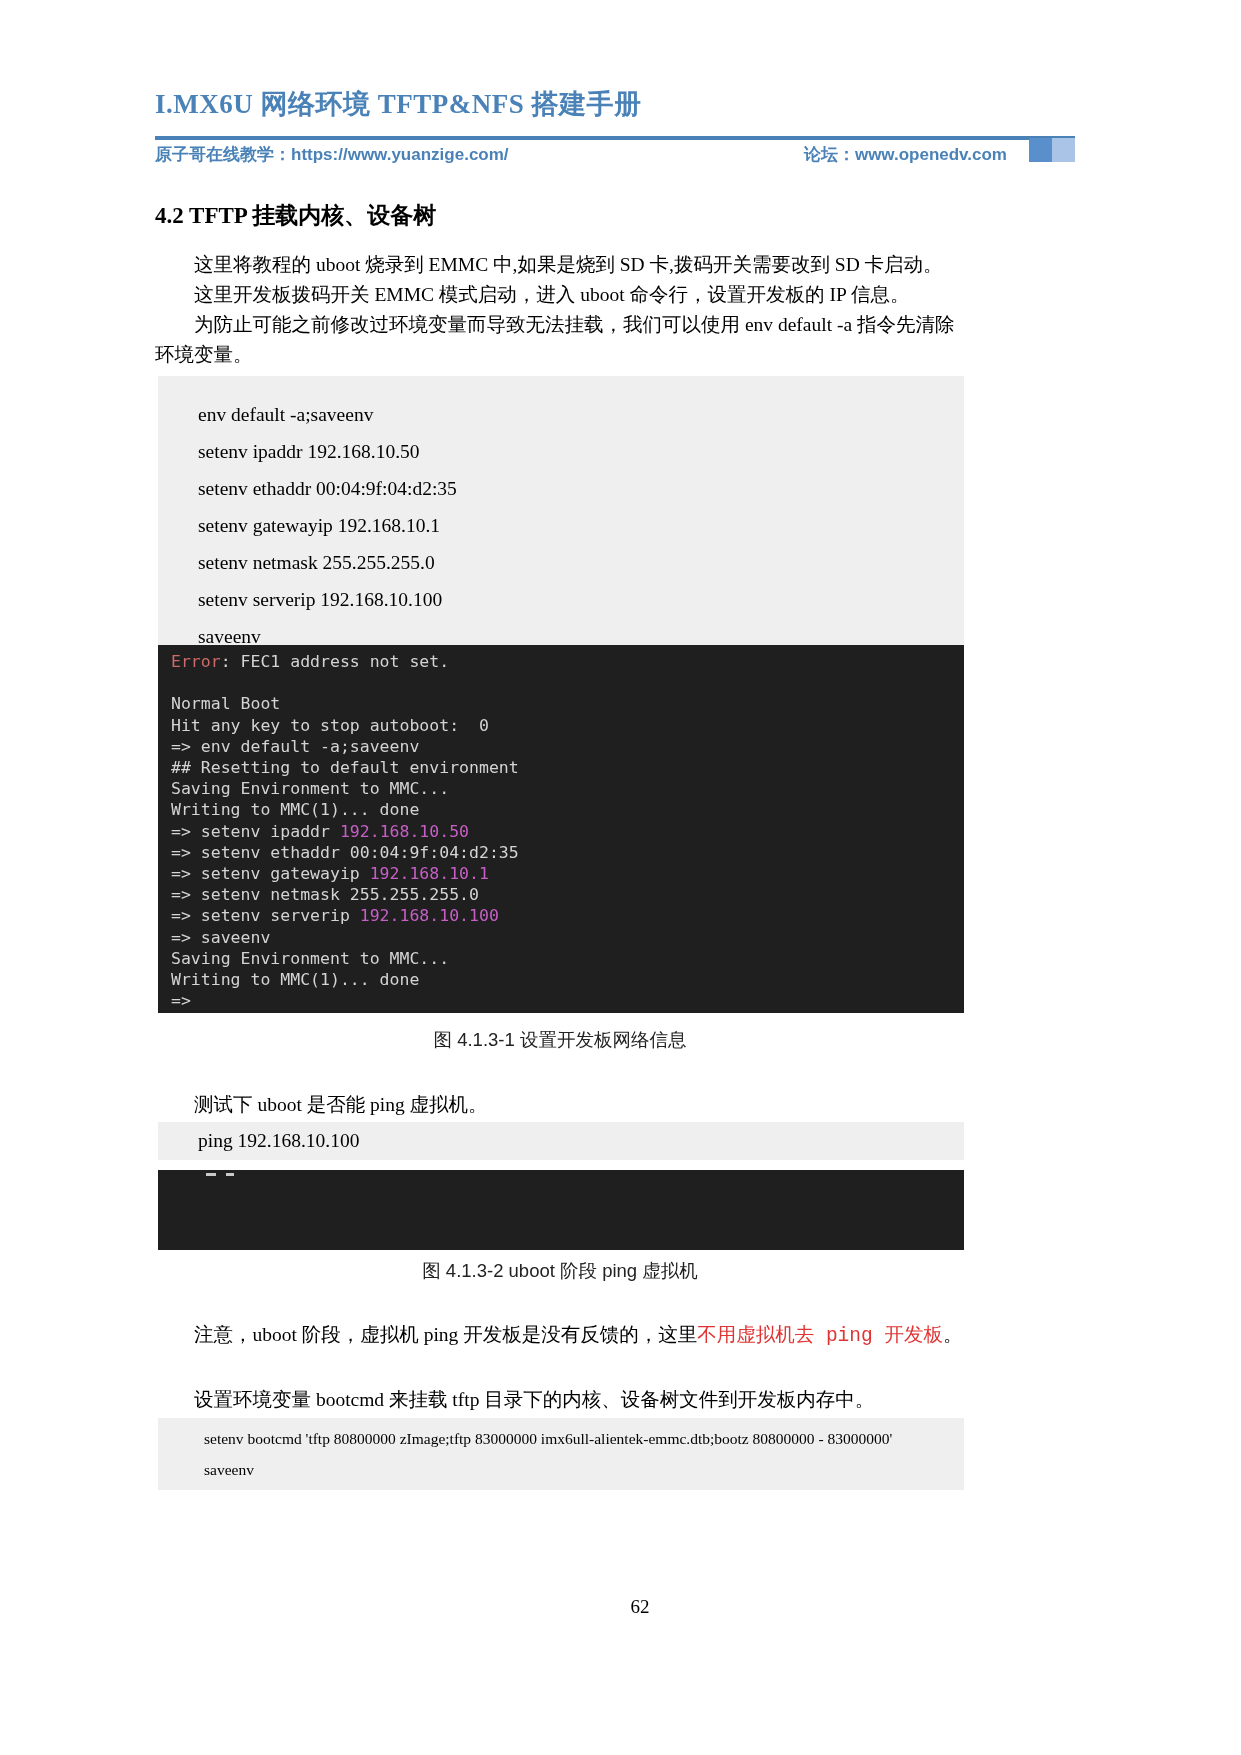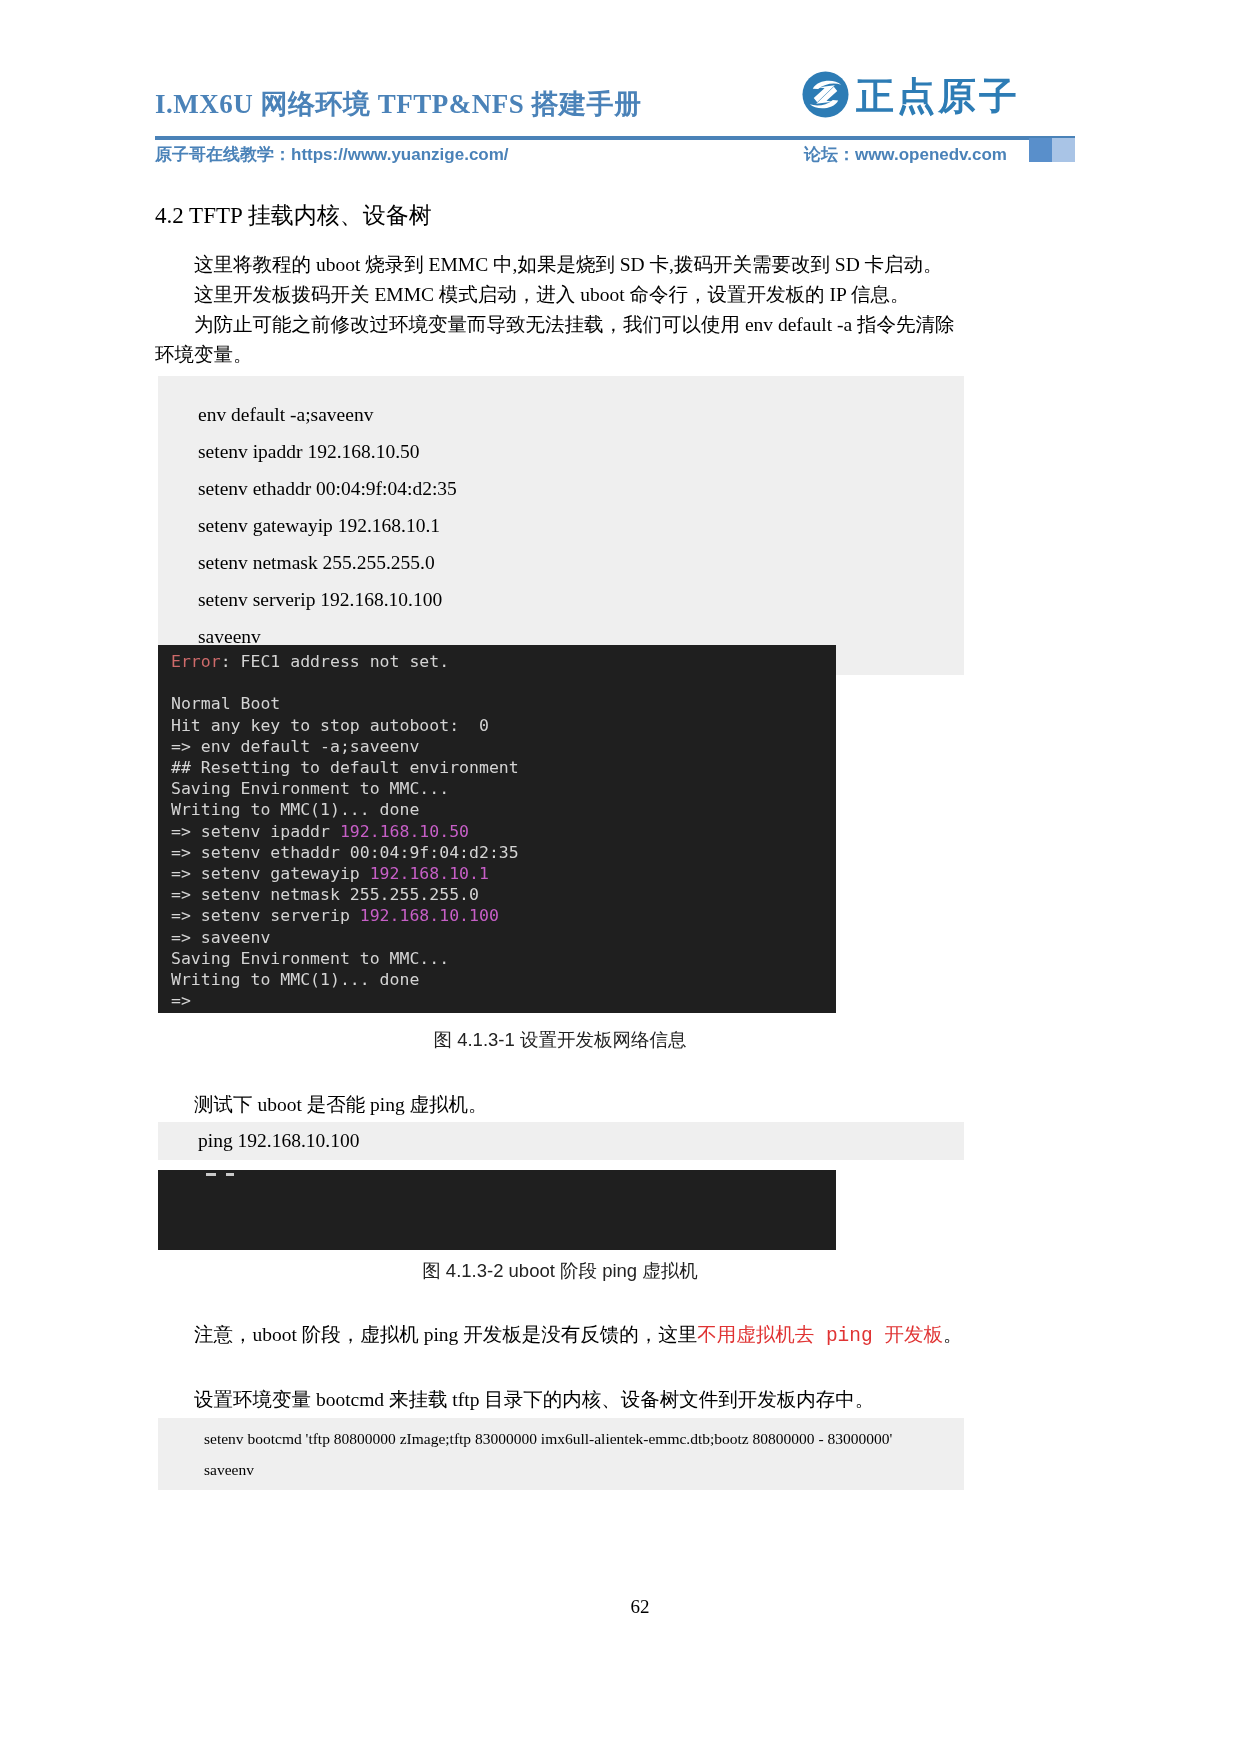--- a/index.html
+++ b/index.html
@@ -18,41 +18,41 @@
   .header-rule { margin-top:14px; height:4px; background:#4a82b8; }
   .header-row2 { position:relative; margin-top:3px; height:24px; font-family:"Liberation Sans", sans-serif; font-weight:bold; font-size:17px; color:#4a82b8; }
   .sub-left { position:absolute; left:0; top:0; }
   .sub-right { position:absolute; right:68px; top:0; }
   .sub-link { color:#4a82b8; text-decoration:none; }
   .squares { position:absolute; right:0; top:66px; display:flex; }
   .sq-dark { width:23px; height:24px; background:#598fcb; }
   .sq-light { width:23px; height:24px; background:#a9c4e6; }
 
   
-  .sec-heading { position:absolute; left:155px; top:200px; font-size:23px; font-weight:normal; color:#000; }
+  .sec-heading { position:absolute; left:155px; top:200px; font-size:23px; font-weight:bold; color:#000; }
   .para { position:absolute; left:155px; width:812px; font-size:19.5px; line-height:30px; text-indent:2em; color:#000; }
   .p1 { top:250px; }
   .p2 { top:280px; }
   .p3 { top:310px; }
   .p-ping { top:1090px; }
   .p-note { top:1320px; width:885px; }
   .p-bootcmd { top:1385px; }
   .red-text { color:#e03333;font-family:Liberation Mono, monospace; }
 
   
   .codeblock { position:absolute; left:158px; width:806px; background:#efefef; font-size:19.5px; color:#000; }
   .cb-env { top:376px; padding:20px 0; }
   .cb-env .cline { line-height:37px; padding-left:40px; }
   .cb-ping { top:1122px; padding:1px 0; }
   .cb-ping .cline { line-height:36px; padding-left:40px; }
   .cb-boot { top:1418px; padding:5px 12px; font-size:15.5px; }
   .cb-boot .cline { line-height:31px; padding-left:34px; }
 
   
-  .terminal { position:absolute; left:158px; width:678px; background:#1f1f1f;
+  .terminal { position:absolute; left:158px; width:806px; background:#1f1f1f;
     font-family:"DejaVu Sans Mono", monospace; color:#d4d4d4; white-space:pre; overflow:hidden; }
   .term-env { top:645px; height:368px; padding:6px 0 0 13px; font-size:16.5px; }
   .term-env .tline { line-height:21.2px; }
   .term-ping { top:1170px; height:80px; padding:12px 0 0 13px; font-size:16.5px; }
   .t-fg { color:#d4d4d4; }
   .t-red { color:#cd6a6a; }
   .t-magenta { color:#c75fc7; }
   .remnant { position:absolute; background:#c9c9c9; height:3px; top:3px; }
   .remnant.r1 { left:48px; width:10px; }
   .remnant.r2 { left:68px; width:8px; }
@@ -65,32 +65,20 @@
   .footer { position:absolute; left:155px; top:1596px; width:970px; text-align:center; font-size:19px; color:#000; }
 </style>
 </head>
 <body>
 
 <div class="page">
 
   <div class="header">
     <div class="header-row1">
       <div class="doc-title">I.MX6U 网络环境 TFTP&amp;NFS 搭建手册</div>
-      <div class="brand">
-        <span>
-          <svg viewBox="0 0 48 48" width="47" height="47" aria-hidden="true">
-            <circle cx="24" cy="24" r="23.5" fill="#2d7cb5"></circle>
-            <path fill="#ffffff" d="M11 18 C16 8.5 33 7.5 40 14 C32.5 11.5 23 13 16.5 18.5 Z"></path>
-            <path fill="#ffffff" d="M37 30 C32 39.5 15 40.5 8 34 C15.5 36.5 25 35 31.5 29.5 Z"></path>
-            <path fill="#ffffff" d="M17 16.5 L33.5 14.5 L15.5 32 L12 27.5 L23 17.5 Z"></path>
-            <path fill="#ffffff" d="M31 31.5 L14.5 33.5 L32.5 16 L36 20.5 L25 30.5 Z"></path>
-          </svg>
-        </span>
-        <span class="brand-name">正点原子</span>
-      </div>
     </div>
     <div class="header-rule"></div>
     <div class="header-row2">
       <span class="sub-left"><span>原子哥在线教学：</span><a class="sub-link" href="#">https://www.yuanzige.com/</a></span>
       <span class="sub-right"><span>论坛：</span><a class="sub-link" href="#">www.openedv.com</a></span>
     </div>
     <div class="squares">
       <div class="sq-dark"></div>
       <div class="sq-light"></div>
     </div>

